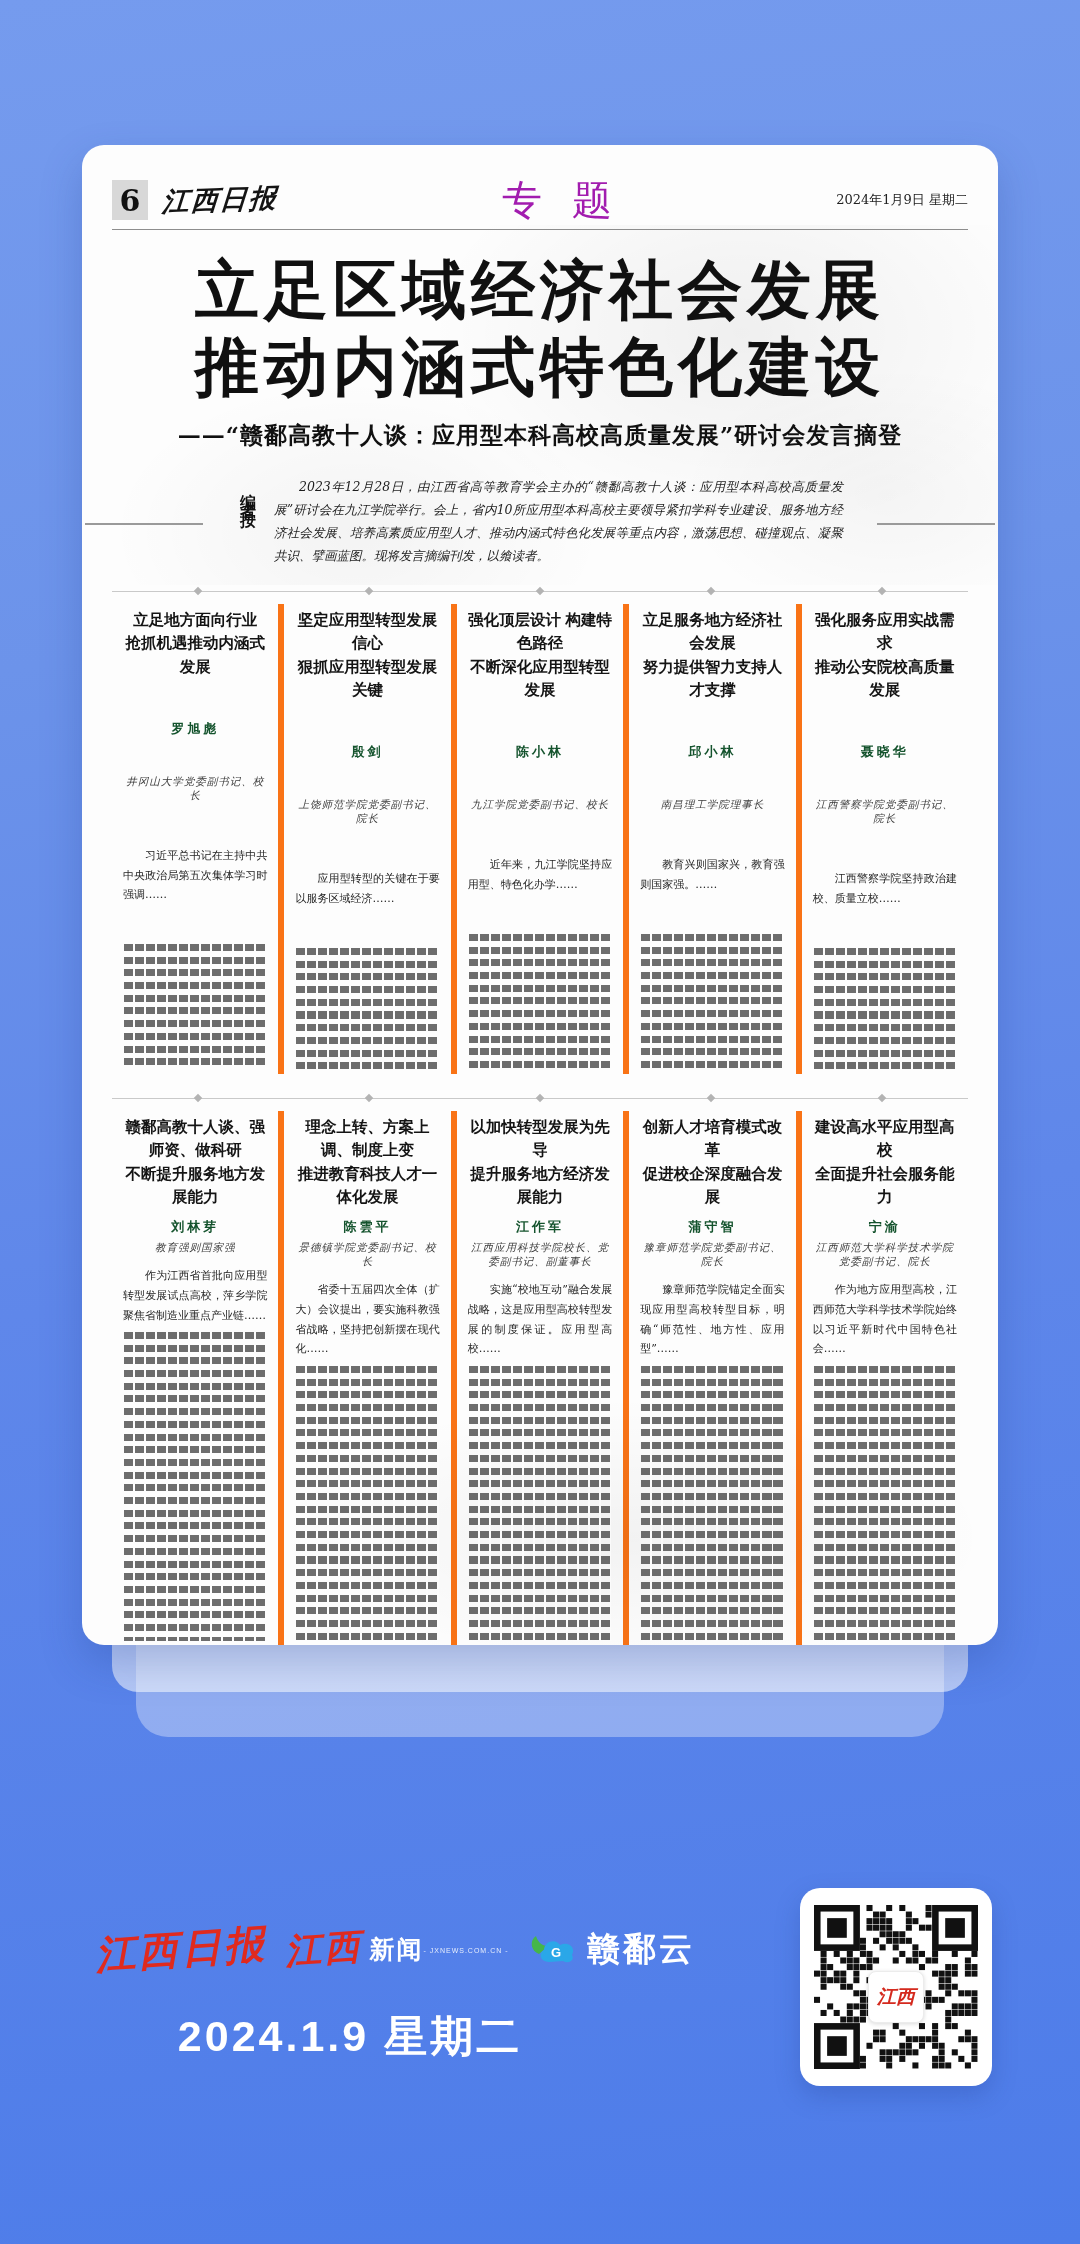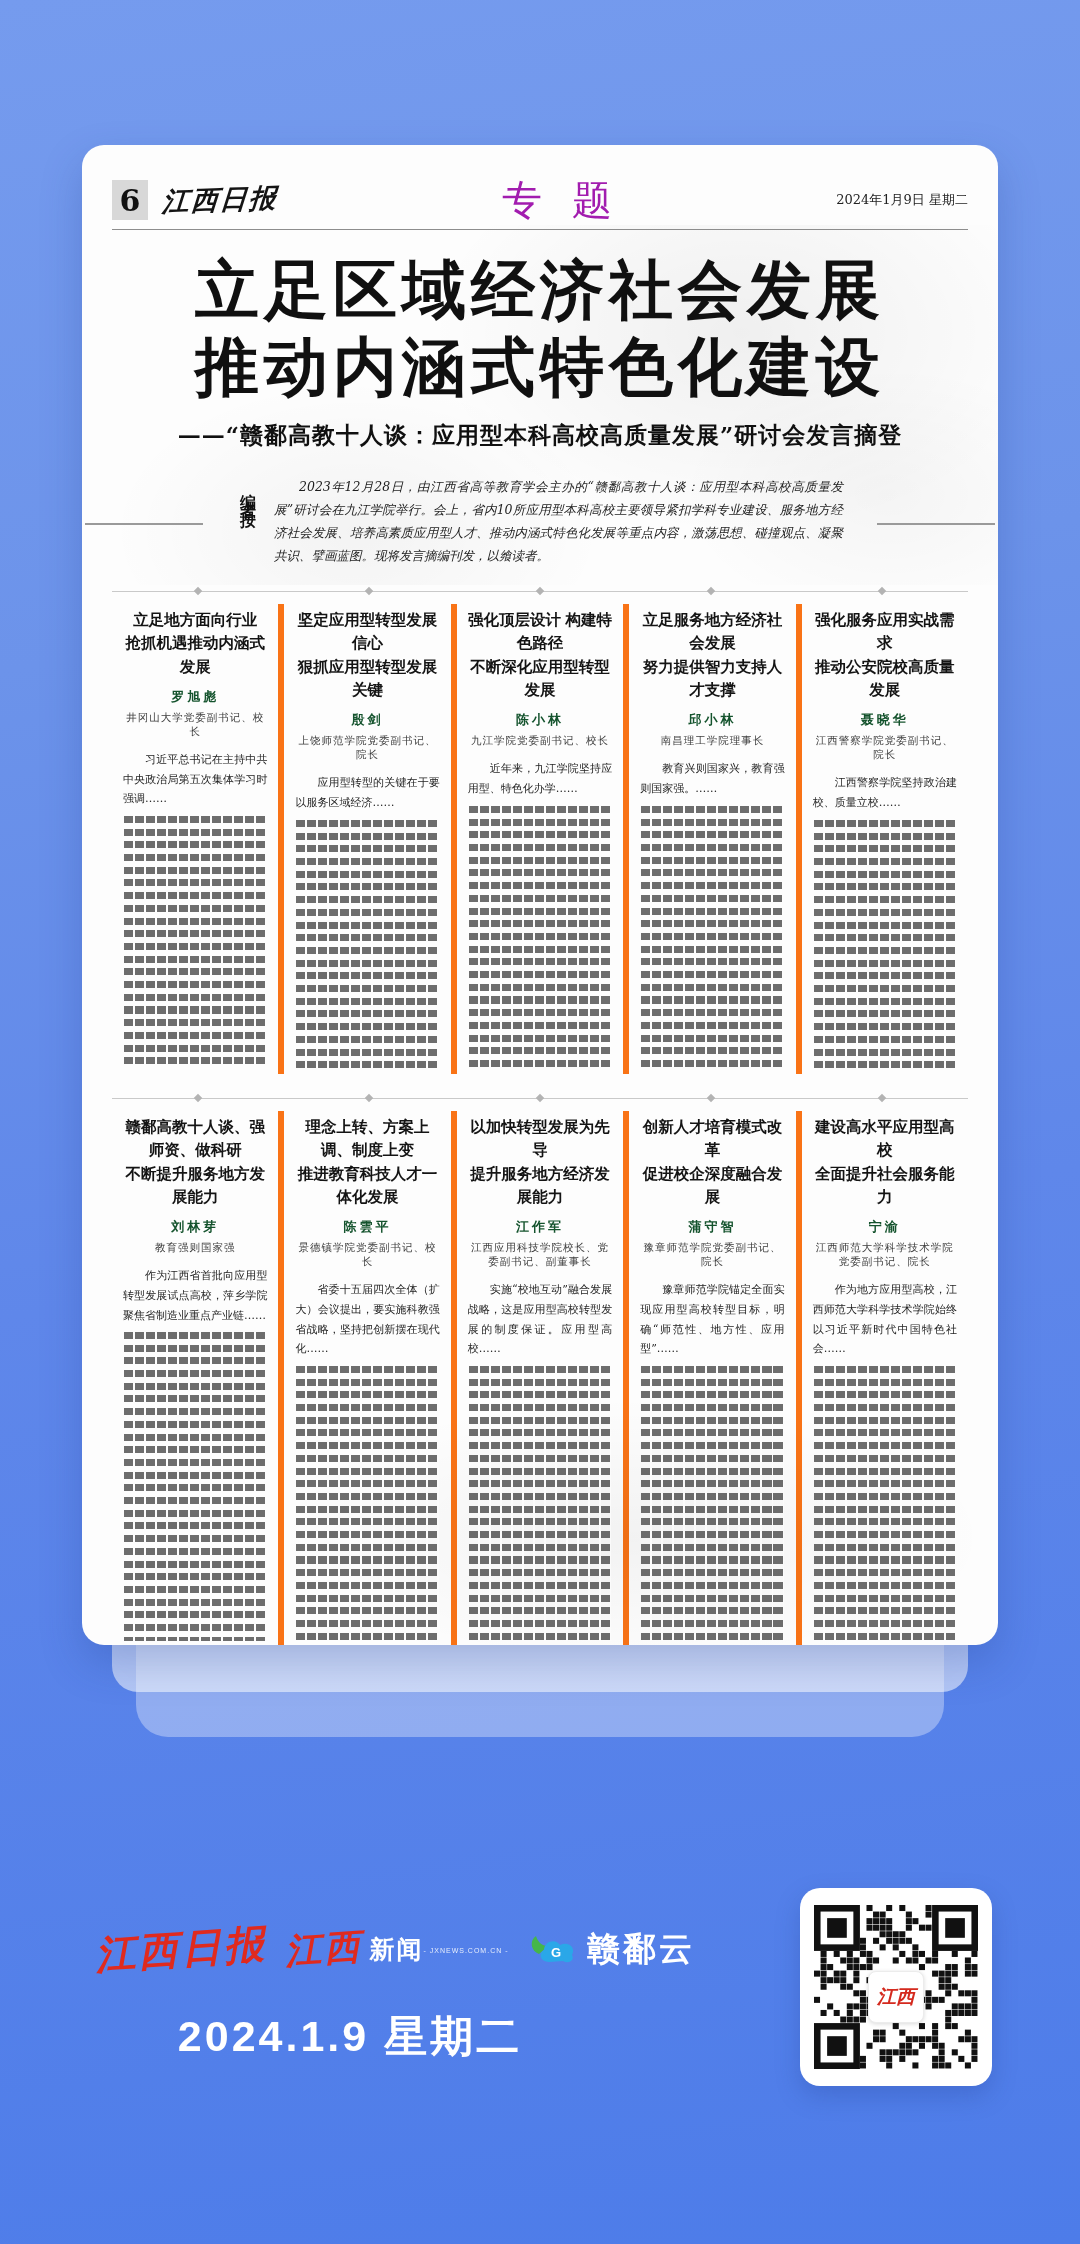--- a/index.html
+++ b/index.html
@@ -49,28 +49,28 @@
   .edlabel{writing-mode:vertical-rl;font-family:"DejaVu Serif",serif;font-weight:bold;
        font-size:16px;letter-spacing:9px;color:#111;padding-top:6px;}
   .edtext{flex:1;font-family:"DejaVu Serif",serif;font-style:italic;font-size:12.5px;
        line-height:1.85;text-align:justify;text-indent:2em;color:#1d1d1d;}
 
   
   .rule{position:relative;height:1px;background:#c9c9c9;margin:24px 0 12px;}
   .rule .dm{position:absolute;top:0;width:6px;height:6px;background:#b3b3b3;
        transform:translate(-50%,-50%) rotate(45deg);}
   .row{display:flex;}
-  .row.r1 .art{height:470px;}
+  .row.r1 .art{height:470px;gap:32px;}
   .row.r2 .art{height:534px;}
   .art{flex:1;min-width:0;padding:0 11px;display:flex;flex-direction:column;box-sizing:border-box;}
   .art + .art{border-left:6px solid #f97316;}
   .atitle{text-align:center;font-weight:bold;font-size:15.5px;line-height:1.5;color:#141414;margin-top:4px;}
   .aauthor{text-align:center;font-family:"DejaVu Serif",serif;font-weight:bold;font-size:13px;
        color:#14532d;margin-top:10px;letter-spacing:3px;}
-  .aaffil{text-align:center;font-family:"DejaVu Serif",serif;font-size:10.5px;
+  .aaffil{text-align:center;font-family:"DejaVu Serif",serif;font-style:italic;font-size:10.5px;
        color:#3c3c3c;margin-top:5px;letter-spacing:1px;}
   .aexcerpt{margin-top:11px;font-family:"DejaVu Serif",serif;font-size:11px;line-height:1.8;
        text-align:justify;text-indent:2em;color:#242424;}
   .afill{flex:1;margin:7px 1px 4px;opacity:.78;
        background-image:
          repeating-linear-gradient(90deg,transparent 0 9.5px,#fdfdfd 9.5px 11px),
          repeating-linear-gradient(180deg,#454545 0 7px,transparent 7px 12.7px);}
 
   
   .logos{position:absolute;left:95px;top:1922px;width:600px;display:flex;align-items:center;

